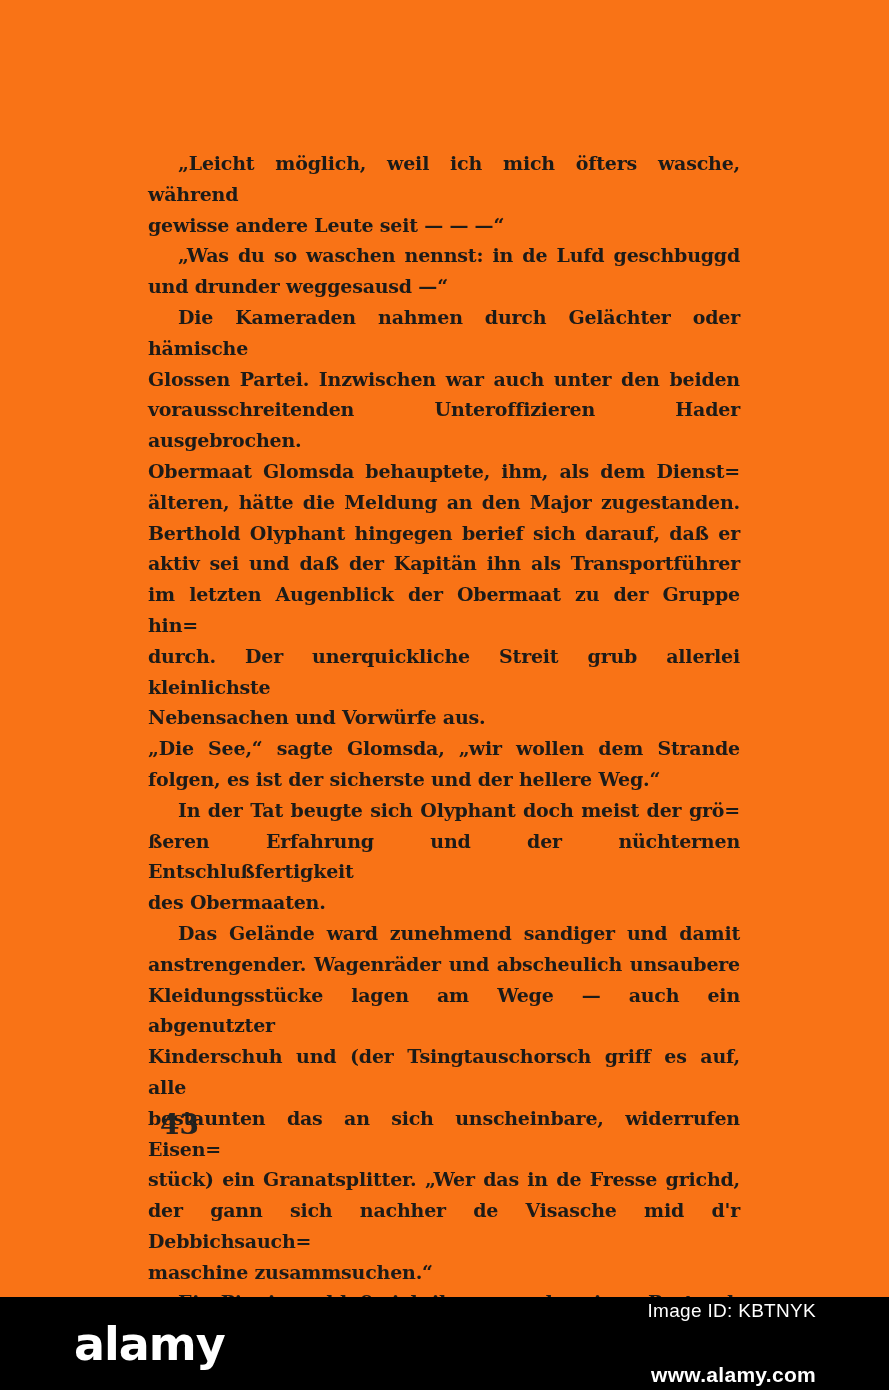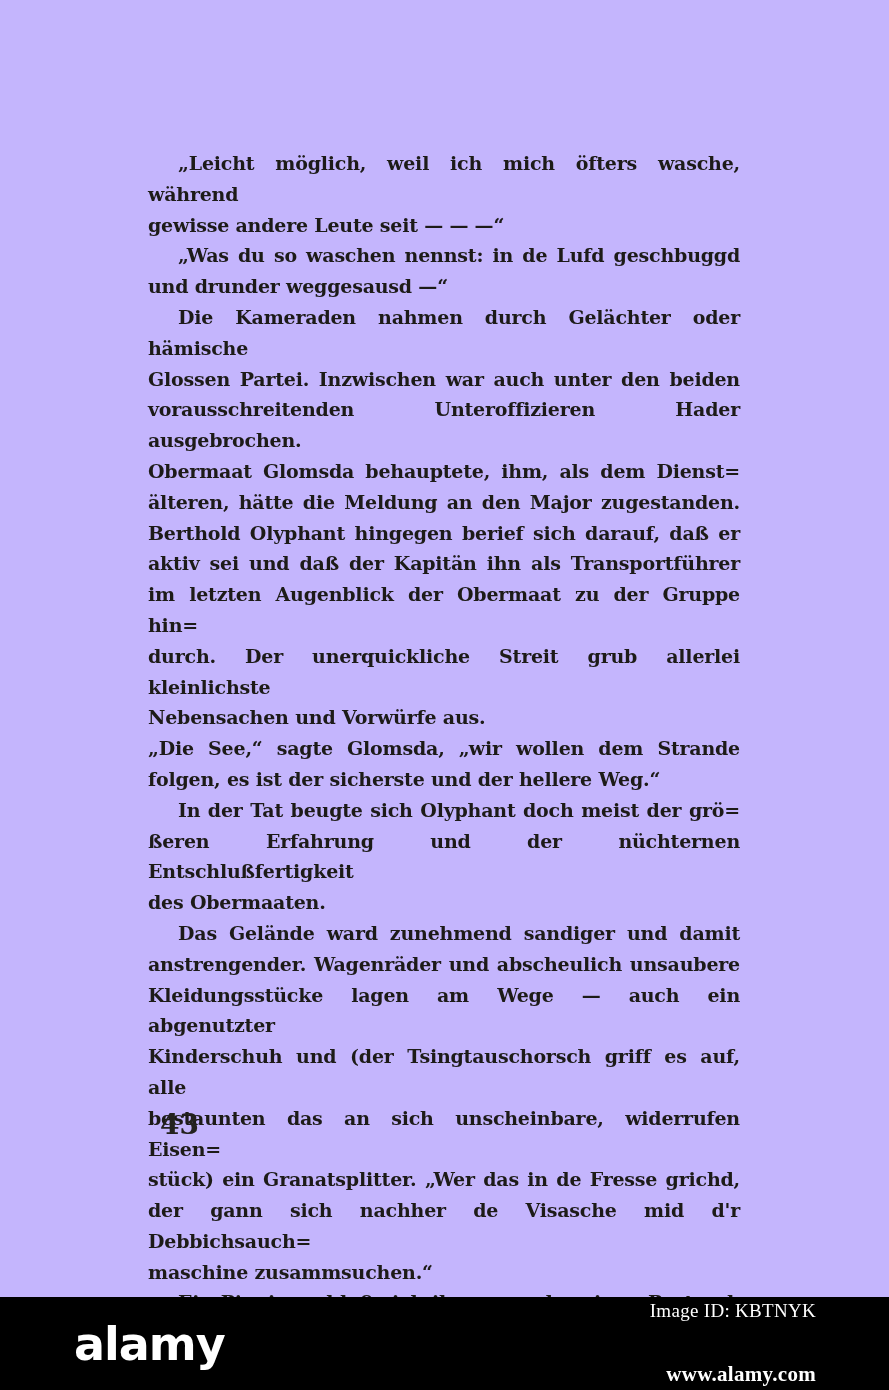--- a/index.html
+++ b/index.html
@@ -7,21 +7,21 @@
     width: 889px;
     height: 1390px;
     position: relative;
     overflow: hidden;
     background: #f7f7f4;
     font-family: "DejaVu Serif", serif;
   }
   .scan-page {
     position: absolute;
     inset: 0;
-    background: #c4b5fd;
+    background: #f97316;
   }
   .text-block {
     position: absolute;
     left: 148px;
     top: 148px;
     width: 592px;
     color: #1d1b18;
     font-size: 19px;
     font-weight: bold;
     line-height: 30.8px;
@@ -61,21 +61,20 @@
   .alamy-logo {
     font-family: "DejaVu Sans", sans-serif;
     font-size: 46px;
     font-weight: bold;
     letter-spacing: -1px;
     line-height: 1;
   }
   .alamy-meta {
     text-align: right;
     line-height: 1.2;
-    font-family: Liberation Serif, serif;
   }
   .alamy-id {
     font-size: 19px;
     margin-bottom: 10px;
     letter-spacing: 0.3px;
   }
   .alamy-url {
     font-size: 21px;
     font-weight: bold;
     letter-spacing: 0.3px;

